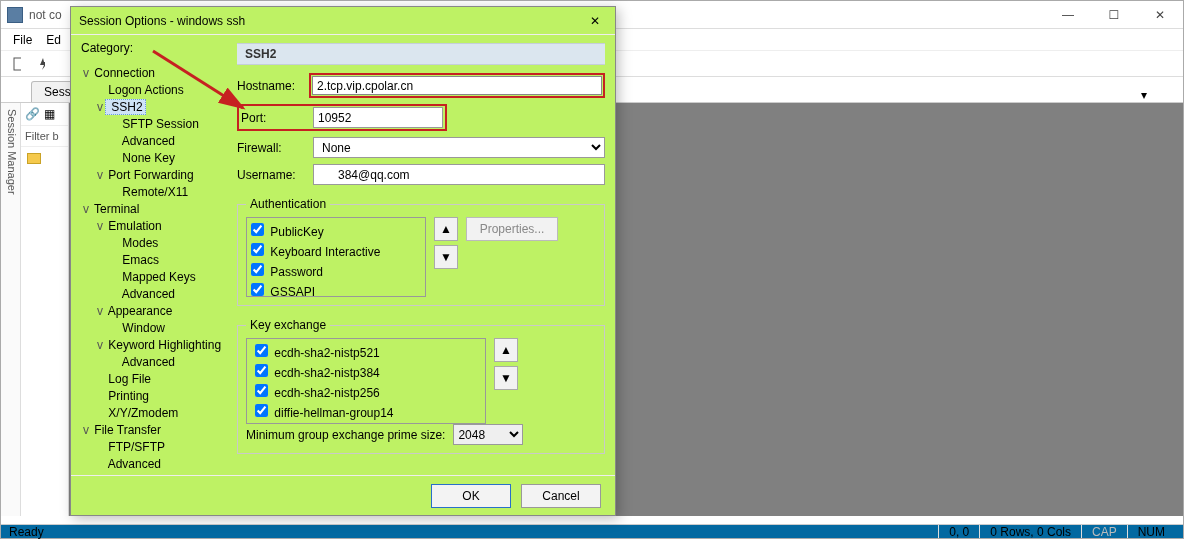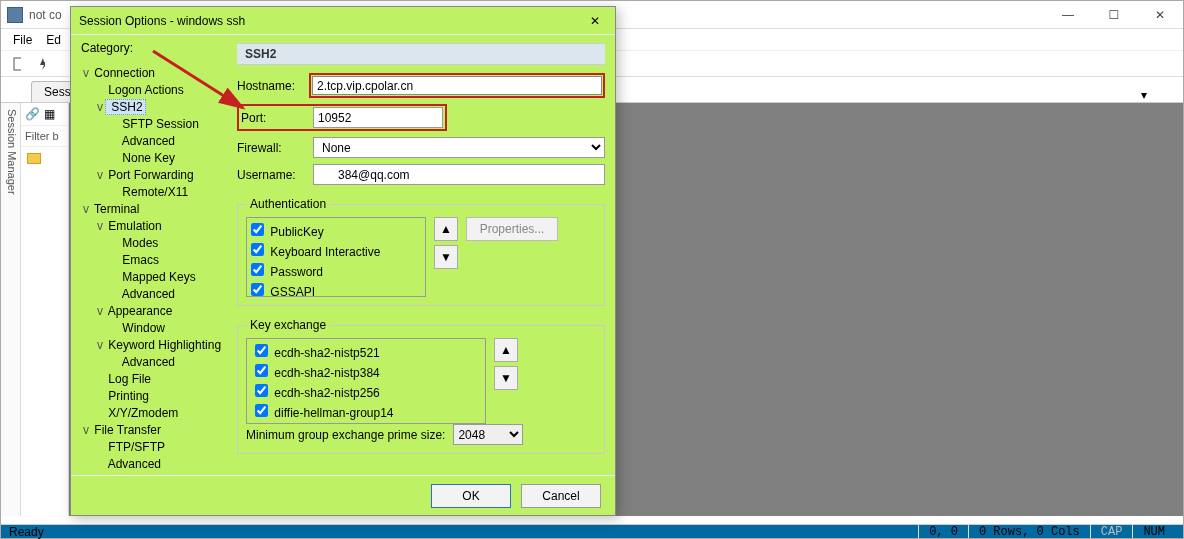--- a/index.html
+++ b/index.html
@@ -27,21 +27,21 @@
 .sessionmgr { width: 20px; writing-mode: vertical-rl; text-orientation: mixed; font-size:11px; color:#555; border-right:1px solid #ddd; padding:6px 2px; background:#fafafa; }
 .leftpane { width: 48px; border-right:1px solid #ddd; background:#fff; }
 .leftpane .iconrow { display:flex; gap:4px; padding:4px; border-bottom:1px solid #eee;}
 .leftpane .filter { font-size:11px; color:#555; padding:4px; border-bottom:1px solid #eee;}
 .leftpane .folder { padding:6px; }
 .folder-ico { width:14px; height:11px; background:#f5c94c; border:1px solid #c9a227; display:inline-block; }
 .content { flex:1; background:#808080; }
 
 .statusbar { position:absolute; bottom:0; left:0; right:0; height:14px; border-top:1px solid #ccc; display:flex; align-items:flex-start; padding:0 8px; background:#0369a1; }
 .statusbar .spacer { flex:1; }
-.statusbar .cell { padding:0 10px; border-left:1px solid #ddd; height:100%; display:flex; align-items:center;font-family:Liberation Mono, monospace; }
+.statusbar .cell { padding:0 10px; border-left:1px solid #ddd; height:100%; display:flex; align-items:center; }
 
 
 .dialog { position:absolute; left:70px; top:6px; width:546px; height:510px; background:#bef264; border:1px solid #888; box-shadow: 3px 3px 12px rgba(0,0,0,.25); display:flex; flex-direction:column; }
 .dtitle { height:28px; display:flex; align-items:center; padding:0 8px; border-bottom:1px solid #eee; }
 .dtitle .t { flex:1; font-size:12px; }
 .dclose { width:24px; height:24px; display:flex; align-items:center; justify-content:center; }
 .dbody { flex:1; display:flex; padding: 6px 10px 0 10px; gap:6px; overflow:hidden; }
 .catcol { width: 150px; }
 .catlabel { font-size:12px; margin-bottom:10px; }
 .tree { font-size:12px; line-height:17px; }

